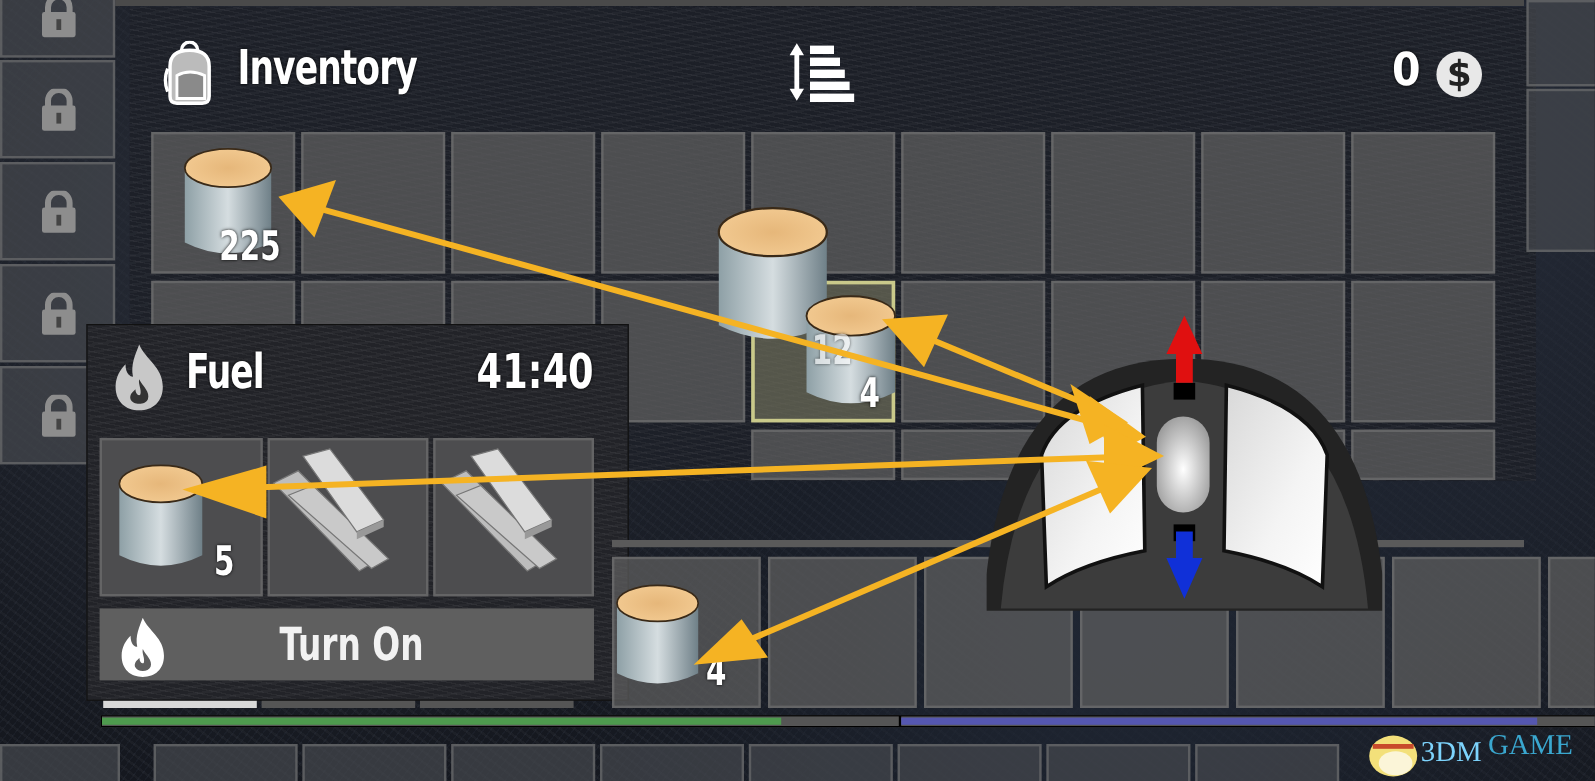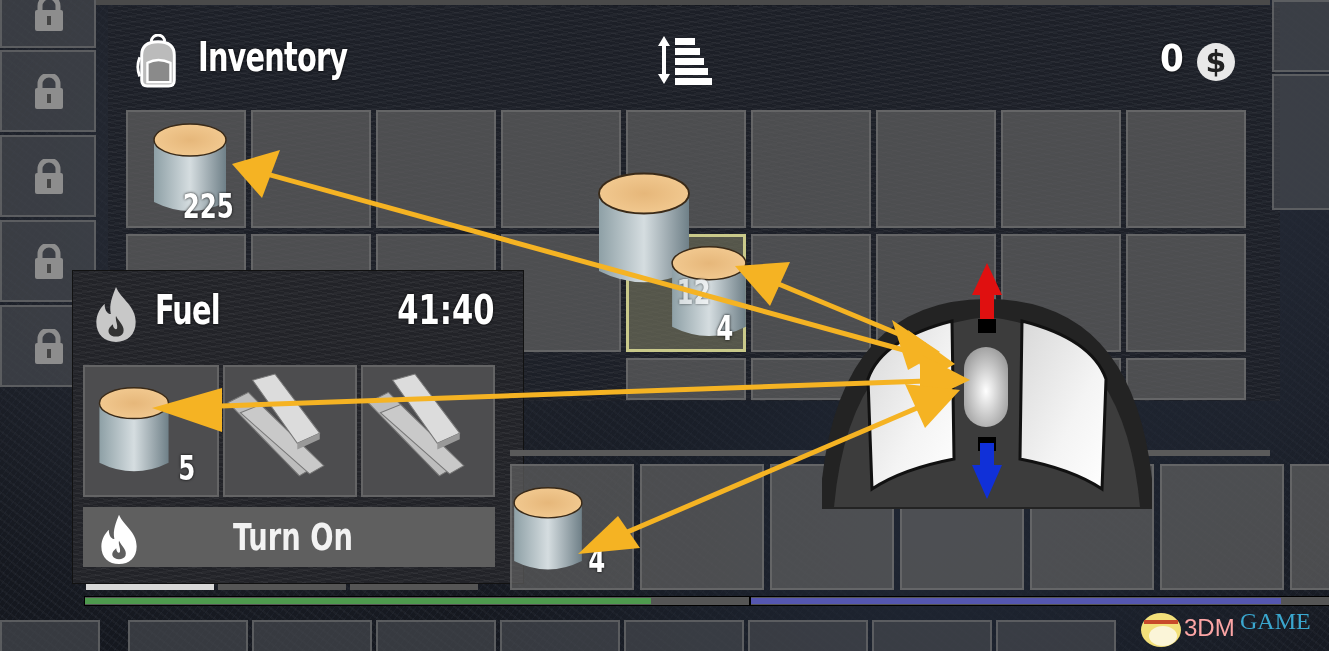--- a/index.html
+++ b/index.html
@@ -270,15 +270,15 @@
     <polygon points="960,390 905,384 925,428" stroke="none"></polygon>
   </g>
 </svg>
 
 <div class="abs" style="left:1136px;top:604px;height:44px;width:190px;">
   <svg class="abs" viewBox="0 0 50 44" style="left:0;top:0;width:50px;height:44px;">
     <ellipse cx="25" cy="26" rx="20" ry="17" fill="#f3e07a"></ellipse>
     <ellipse cx="27" cy="32" rx="14" ry="10" fill="#fbf5d8"></ellipse>
     <rect x="8" y="16" width="34" height="4" fill="#c84a2a"></rect>
   </svg>
-  <span class="abs" style="left:48px;top:10px;color:#fca5a5;font-size:24px;font-family:Liberation Sans, sans-serif;">3DM</span>
+  <span class="abs" style="left:48px;top:10px;color:#7dd3fc;font-size:24px;font-family:Liberation Serif, serif;">3DM</span>
   <span class="abs" style="left:104px;top:4px;color:#3aa7cf;font-size:24px;font-family:'Liberation Serif',serif;">GAME</span>
 </div>
 
 </body></html>

